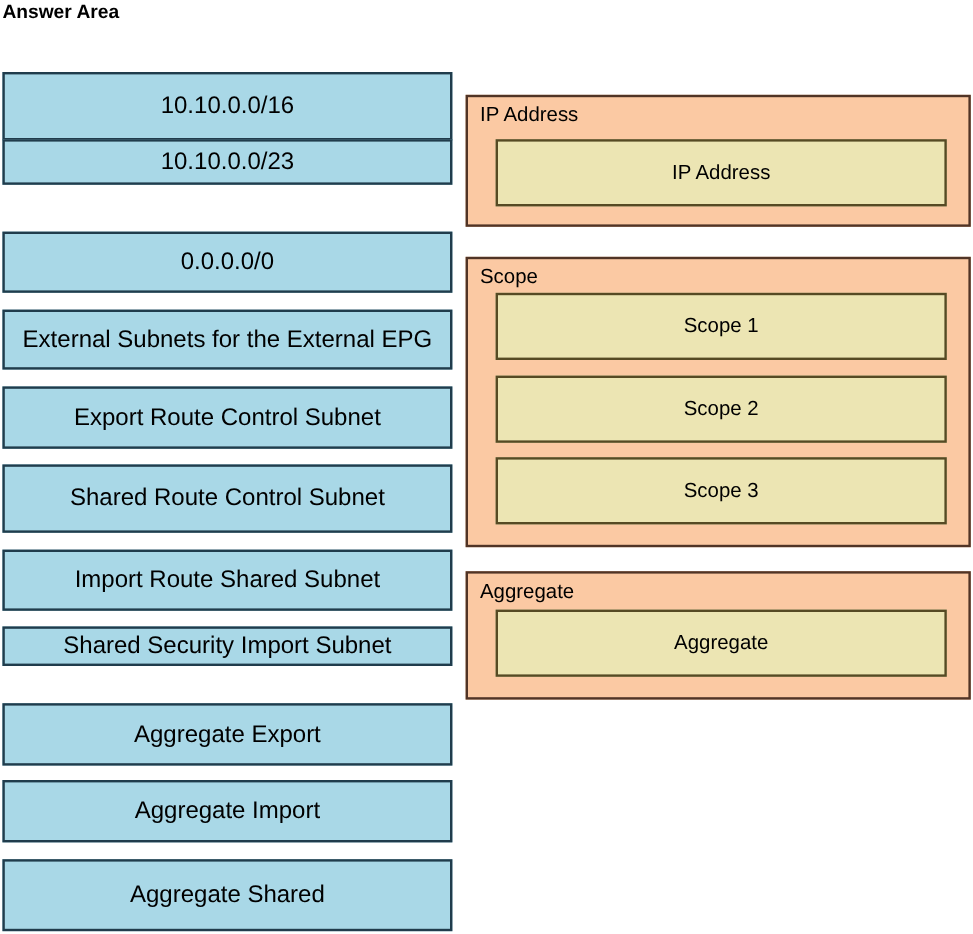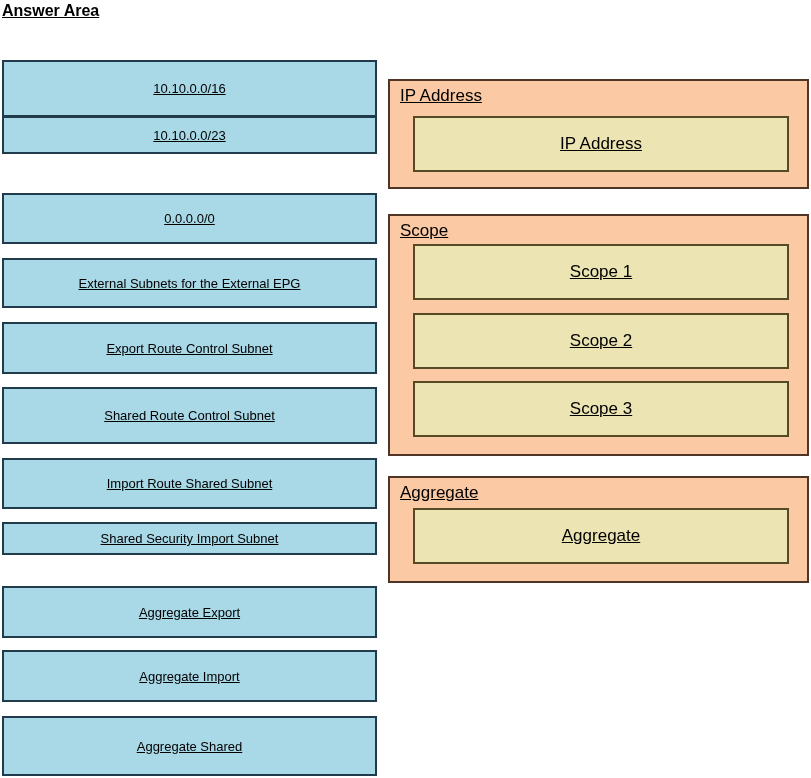--- a/index.html
+++ b/index.html
@@ -5,21 +5,21 @@
   :root {
     --background: #ffffff;
     --text: #000000;
     --option-fill: #a9d8e7;
     --option-border: #203c4c;
     --group-fill: #fbc9a3;
     --group-border: #503426;
     --slot-fill: #ece5b3;
     --slot-border: #564a24;
   }
-  * { box-sizing: border-box; margin: 0; padding: 0; text-decoration: underline; }
+  * { box-sizing: border-box; margin: 0; padding: 0; }
   html, body { background: var(--background); }
   .page {
     position: relative;
     width: 811px;
     height: 778px;
     background: var(--background);
     font-family: "Liberation Sans", sans-serif;
     color: var(--text);
     overflow: hidden;
   }
@@ -33,21 +33,21 @@
   }
   .opt {
     position: absolute;
     left: 2px;
     width: 375px;
     background: var(--option-fill);
     border: 2px solid var(--option-border);
     display: flex;
     align-items: center;
     justify-content: center;
-    font-size: 13px;
+    font-size: 20px;
     color: var(--text);
     cursor: grab;
     text-align: center;
   }
   .group {
     position: absolute;
     left: 388px;
     width: 421px;
     background: var(--group-fill);
     border: 2px solid var(--group-border);

